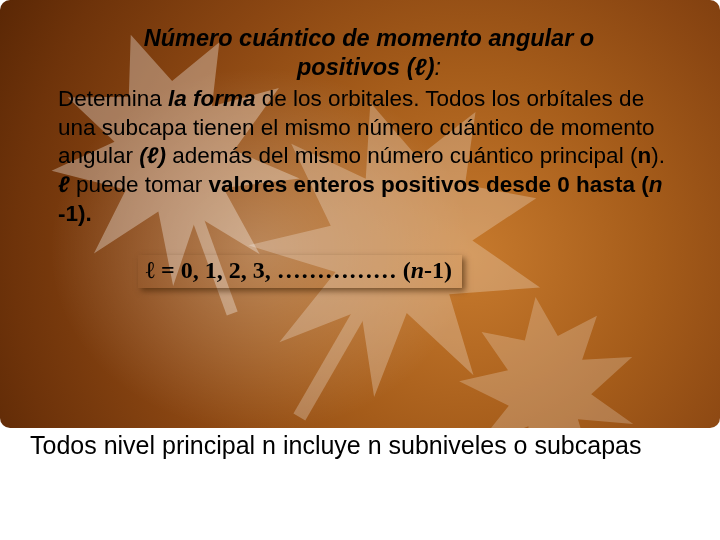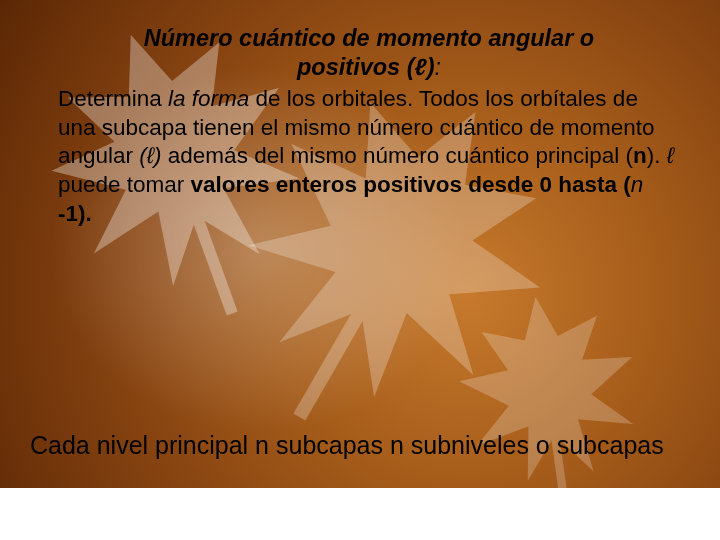--- a/index.html
+++ b/index.html
@@ -6,26 +6,27 @@
     margin: 0;
     padding: 0;
     width: 720px;
     height: 540px;
     overflow: hidden;
     font-family: Arial, Helvetica, sans-serif;
   }
   .slide {
     position: relative;
     width: 720px;
-    height: 488px;
+    height: 428px;
     background:
       radial-gradient(ellipse 300px 260px at 260px 250px, rgba(255,255,255,0.28) 0%, rgba(255,255,255,0.12) 40%, rgba(255,255,255,0) 70%),
       radial-gradient(circle at 65% 60%, #c77a2d 0%, #a55c1a 35%, #8a4612 60%, #6e330a 85%, #5a2705 100%);
     box-sizing: border-box;
     color: #000;
+    border-radius: 10px;
   }
 
   
   .leaf {
     position: absolute;
     opacity: 0.32;
     pointer-events: none;
   }
   .leaf svg { display:block; }
 
@@ -43,21 +44,21 @@
     line-height: 1.25;
     margin: 0 30px 2px 30px;
   }
   .body {
     font-size: 22.5px;
     line-height: 1.28;
     margin-top: 2px;
   }
   .body .seg-italic { }
   .body .seg-bold   { font-weight: bold; }
-  .body .seg-bi     { font-weight: normal; font-style: italic; }
+  .body .seg-bi     { font-weight: bold; font-style: italic; }
 
   .formula-wrap {
     margin-top: 26px;
     margin-left: 80px;
   }
   .formula {
     display: inline-block;
     padding: 2px 10px 4px 8px;
     font-family: "Times New Roman", Times, serif;
     font-size: 24px;
@@ -103,16 +104,21 @@
   <div class="content">
     <div class="title">
       <span>Número cuántico de momento angular o</span><br>
       <span>positivos (ℓ)</span><span style="font-weight:normal">:</span>
     </div>
 
     <div class="body">
       <span class="seg-italic">Determina </span><span class="seg-bi">la forma</span><span class="seg-italic"> de los orbitales</span><span>. Todos los orbítales de una subcapa tienen el mismo número cuántico de momento angular </span><span class="seg-bi">(ℓ)</span><span> además del mismo número cuántico principal (</span><span class="seg-bold">n</span><span>). </span><span class="seg-bi">ℓ</span><span> puede tomar </span><span class="seg-bold">valores enteros positivos desde 0 hasta (</span><span class="seg-bi">n </span><span class="seg-bold">-1).</span>
     </div>
 
+    <div class="formula-wrap">
+      <span class="formula">
+        <span>ℓ = 0, 1, 2, 3, …………… (</span><span class="n1">n</span><span>-1)</span>
+      </span>
+    </div>
   </div>
 
-  <div class="footer">Cada nivel principal n subcapas n subniveles o subcapas</div>
+  <div class="footer">Todos nivel principal n incluye n subniveles o subcapas</div>
 </div>
 
 </body></html>

